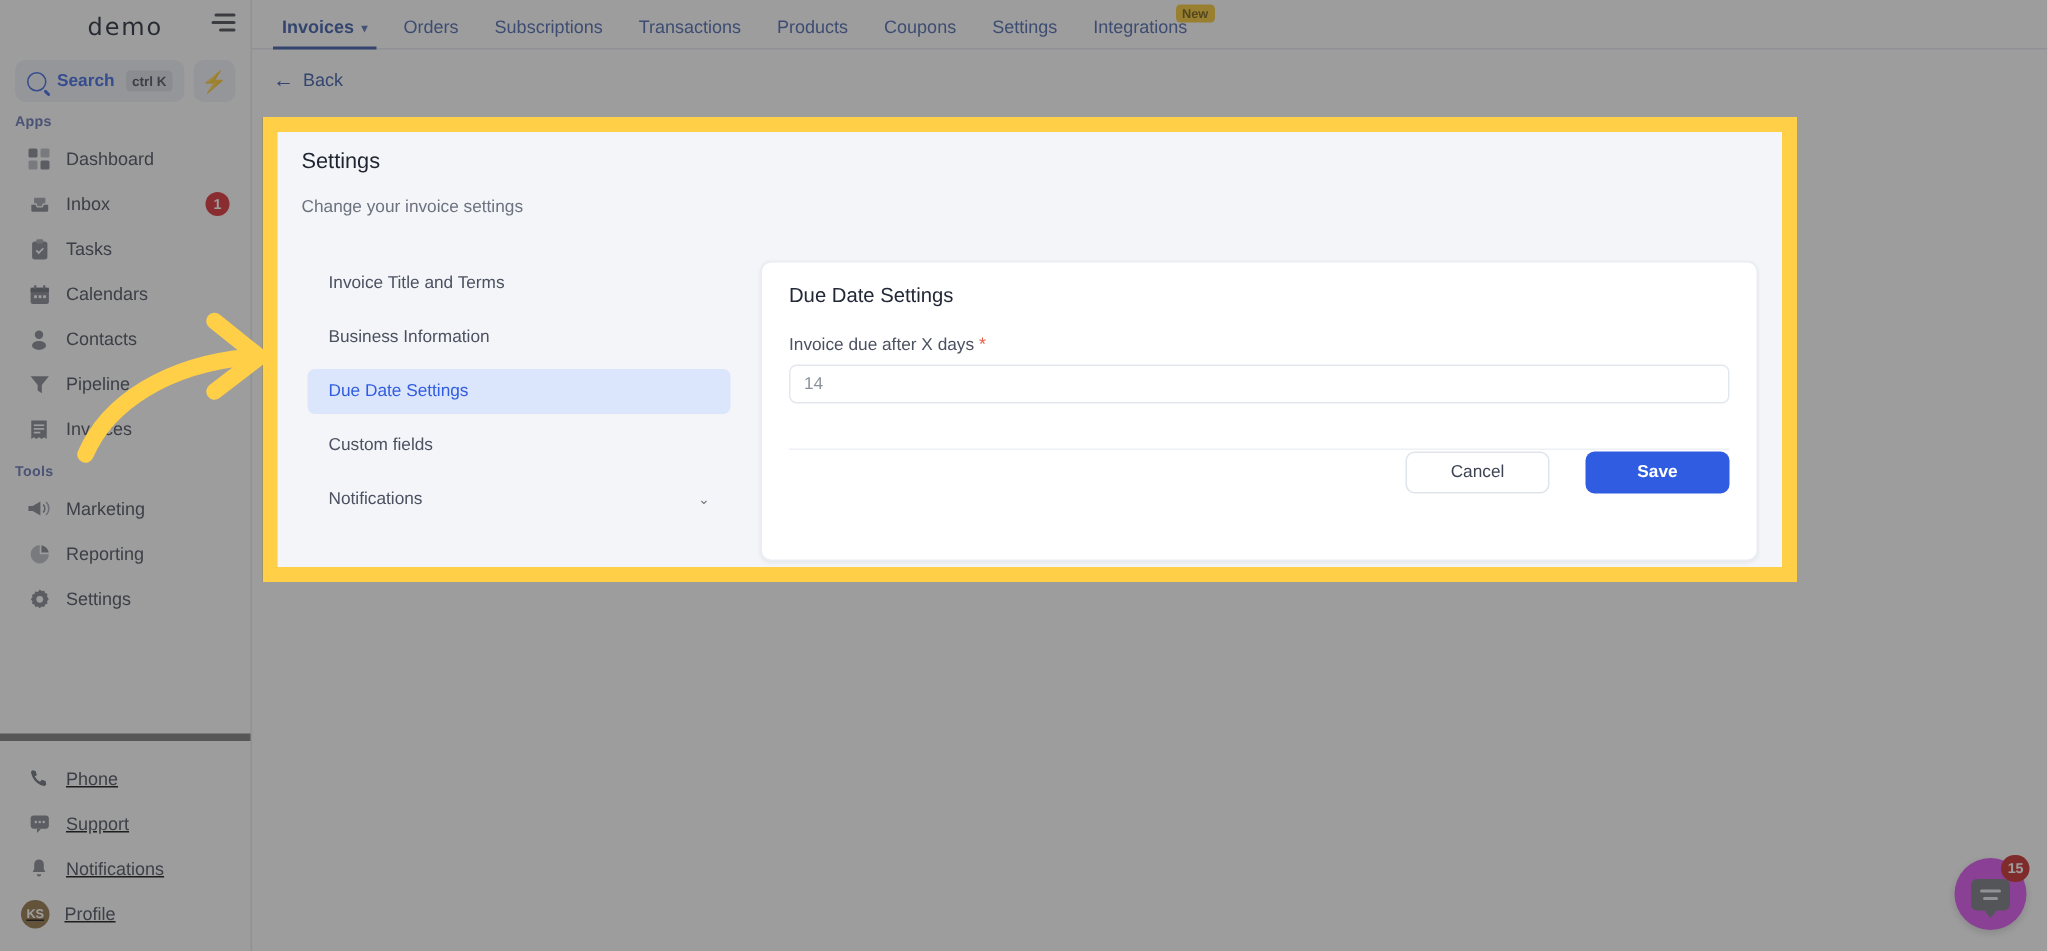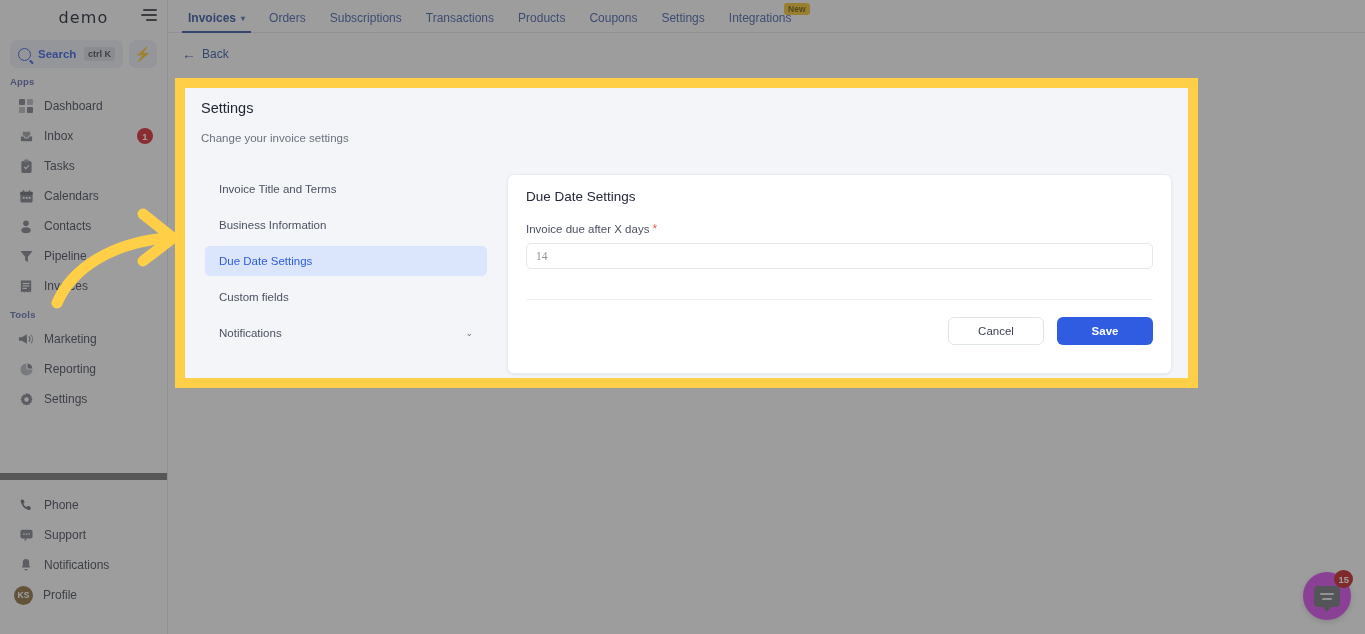--- a/index.html
+++ b/index.html
@@ -83,21 +83,21 @@
   }
   .badge-count {
     position: absolute; right: 14px; top: 7px;
     min-width: 16px; height: 16px; padding: 0 4px;
     background: #d81f26; color: #fff; border-radius: 9px;
     font-size: 9.5px; font-weight: 700;
     display: flex; align-items: center; justify-content: center;
   }
   .sidebar-bottom {
     position: absolute; bottom: 0; left: 0; width: 100%;
-    border-top: 7px solid #737373; padding: 10px 0 24px 0;
+    border-top: 5px solid #737373; padding: 10px 0 10px 0; text-decoration: underline;
   }
   .avatar {
     width: 19px; height: 19px; border-radius: 50%; background: #8a6a3a;
     color: #fff; font-size: 8.5px; font-weight: 700;
     display: flex; align-items: center; justify-content: center; flex: none;
   }
 
   
   .ic-dash { width:14px;height:14px; display:grid; grid-template-columns:1fr 1fr; grid-template-rows:1fr 1fr; gap:2px; }
   .ic-dash i { background:#7a7f8a; border-radius:1px; display:block; }
@@ -162,24 +162,24 @@
     border: 1px solid #e9edf3;
     box-shadow: 0 1px 3px rgba(16,24,40,.06);
     padding: 14px 18px 14px 18px; height: 200px;
   }
   .card-title { font-size: 13.5px; color: #222836; margin-bottom: 18px; }
   .field-label { font-size: 11.5px; color: #4b5161; margin-bottom: 7px; }
   .req { color: #e8634a; font-size: 12px; }
   .text-input {
     width: 100%; height: 26px; border: 1px solid #e3e7ee; border-radius: 5px;
     padding: 0 9px; font-size: 11.5px; color: #8b919c;
-    font-family: Liberation Serif, serif; background: #fff;
+    font-family: Liberation Sans, sans-serif; background: #fff;
   }
   .divider { height: 1px; background: #edf0f4; margin: 30px 0 0 0; }
-  .card-actions { display: flex; justify-content: flex-end; gap: 13px; margin-top: 17px; }
+  .card-actions { display: flex; justify-content: flex-end; gap: 24px; margin-top: 1px; }
   .btn {
     height: 28px; min-width: 96px; border-radius: 6px; font-size: 11.5px;
     display: flex; align-items: center; justify-content: center; cursor: pointer;
     font-family: "Liberation Sans", sans-serif;
   }
   .btn-cancel { background: #fff; border: 1px solid #dfe3ea; color: #3d4352; }
   .btn-save { background: #2f5ce0; color: #fff; border: none; font-weight: 600; }
   .dim-hole {
     position: absolute; left: 175px; top: 78px;
     width: 1023px; height: 310px;

